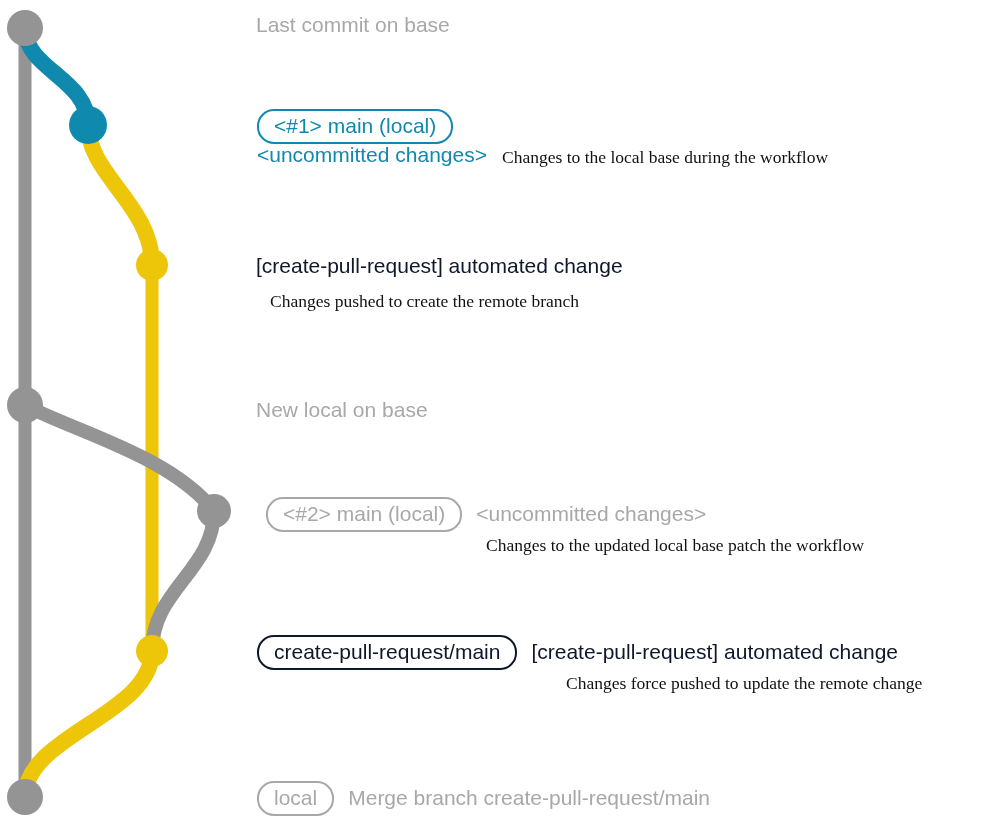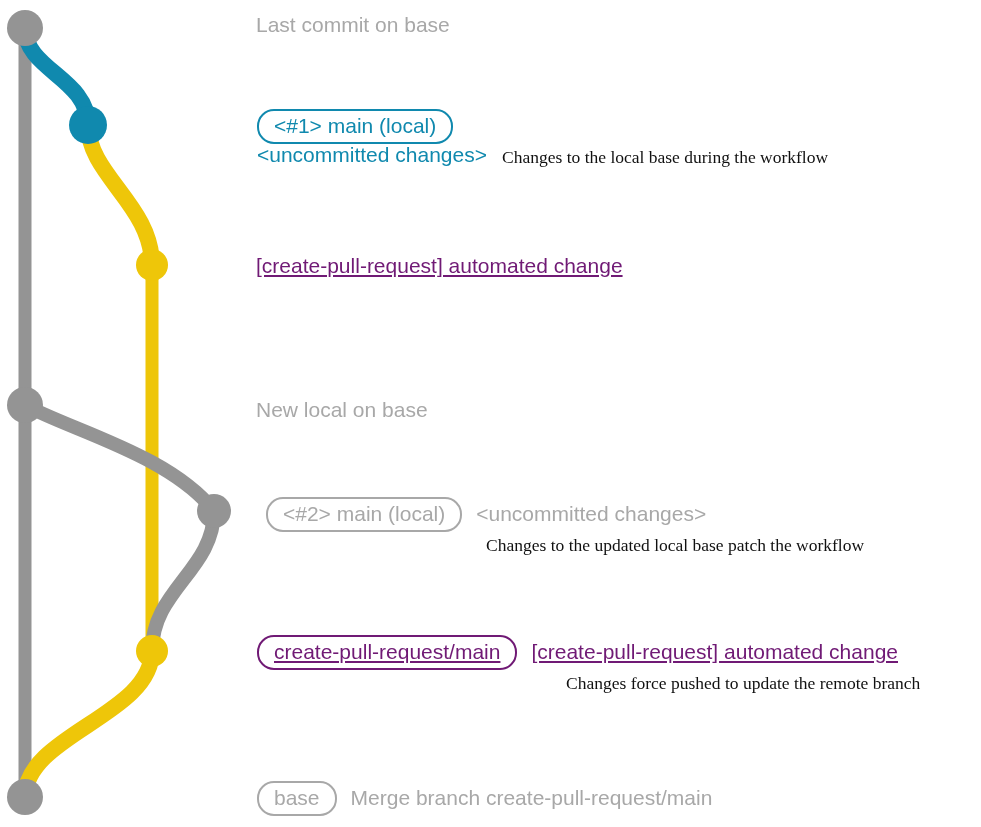--- a/index.html
+++ b/index.html
@@ -50,21 +50,21 @@
   }
   .subtext {
     position: absolute;
     font-family: "Liberation Serif", serif;
     font-size: 17.5px;
     line-height: 20px;
     color: #111111;
     white-space: nowrap;
   }
   .c-blue   { color: #1089ae; }
-  .c-yellow { color: #701a75; text-decoration: underline; }
+  .c-yellow { color: #0f172a; }
   .c-gray   { color: #a8a8a8; }
   .gap-s { display: inline-block; width: 14px; }
 </style>
 </head>
 <body>
 
 <div id="canvas">
 
   <svg id="graph" viewBox="0 0 981 827" xmlns="http://www.w3.org/2000/svg">
 
@@ -96,38 +96,39 @@
   <div class="row" style="left:257px; top:109px;flex-direction:column;">
     <span class="pill c-blue">&lt;#1&gt; main (local)</span>
     <span class="gap-s"></span>
     <span class="headline c-blue">&lt;uncommitted changes&gt;</span>
   </div>
   <div class="subtext" style="left:486px; top:147px;margin-left:16px;">Changes to the local base during the workflow</div>
 
   <div class="row" style="left:256px; top:255px;">
     <span class="headline c-yellow">[create-pull-request] automated change</span>
   </div>
+  <div class="subtext" style="left:270px; top:291px;">Changes pushed to create the remote branch</div>
 
   <div class="row" style="left:256px; top:399px;">
     <span class="headline c-gray">New local on base</span>
   </div>
 
   <div class="row" style="left:266px; top:497px;">
     <span class="pill c-gray">&lt;#2&gt; main (local)</span>
     <span class="gap-s"></span>
     <span class="headline c-gray">&lt;uncommitted changes&gt;</span>
   </div>
   <div class="subtext" style="left:486px; top:535px;">Changes to the updated local base patch the workflow</div>
 
   <div class="row" style="left:257px; top:635px;">
     <span class="pill c-yellow">create-pull-request/main</span>
     <span class="gap-s"></span>
     <span class="headline c-yellow">[create-pull-request] automated change</span>
   </div>
-  <div class="subtext" style="left:566px; top:673px;">Changes force pushed to update the remote branch</div>
+  <div class="subtext" style="left:566px; top:673px;">Changes force pushed to update the remote change</div>
 
   <div class="row" style="left:257px; top:781px;">
-    <span class="pill c-gray">base</span>
+    <span class="pill c-gray">local</span>
     <span class="gap-s"></span>
     <span class="headline c-gray">Merge branch create-pull-request/main</span>
   </div>
 
 </div>
 
 </body></html>

